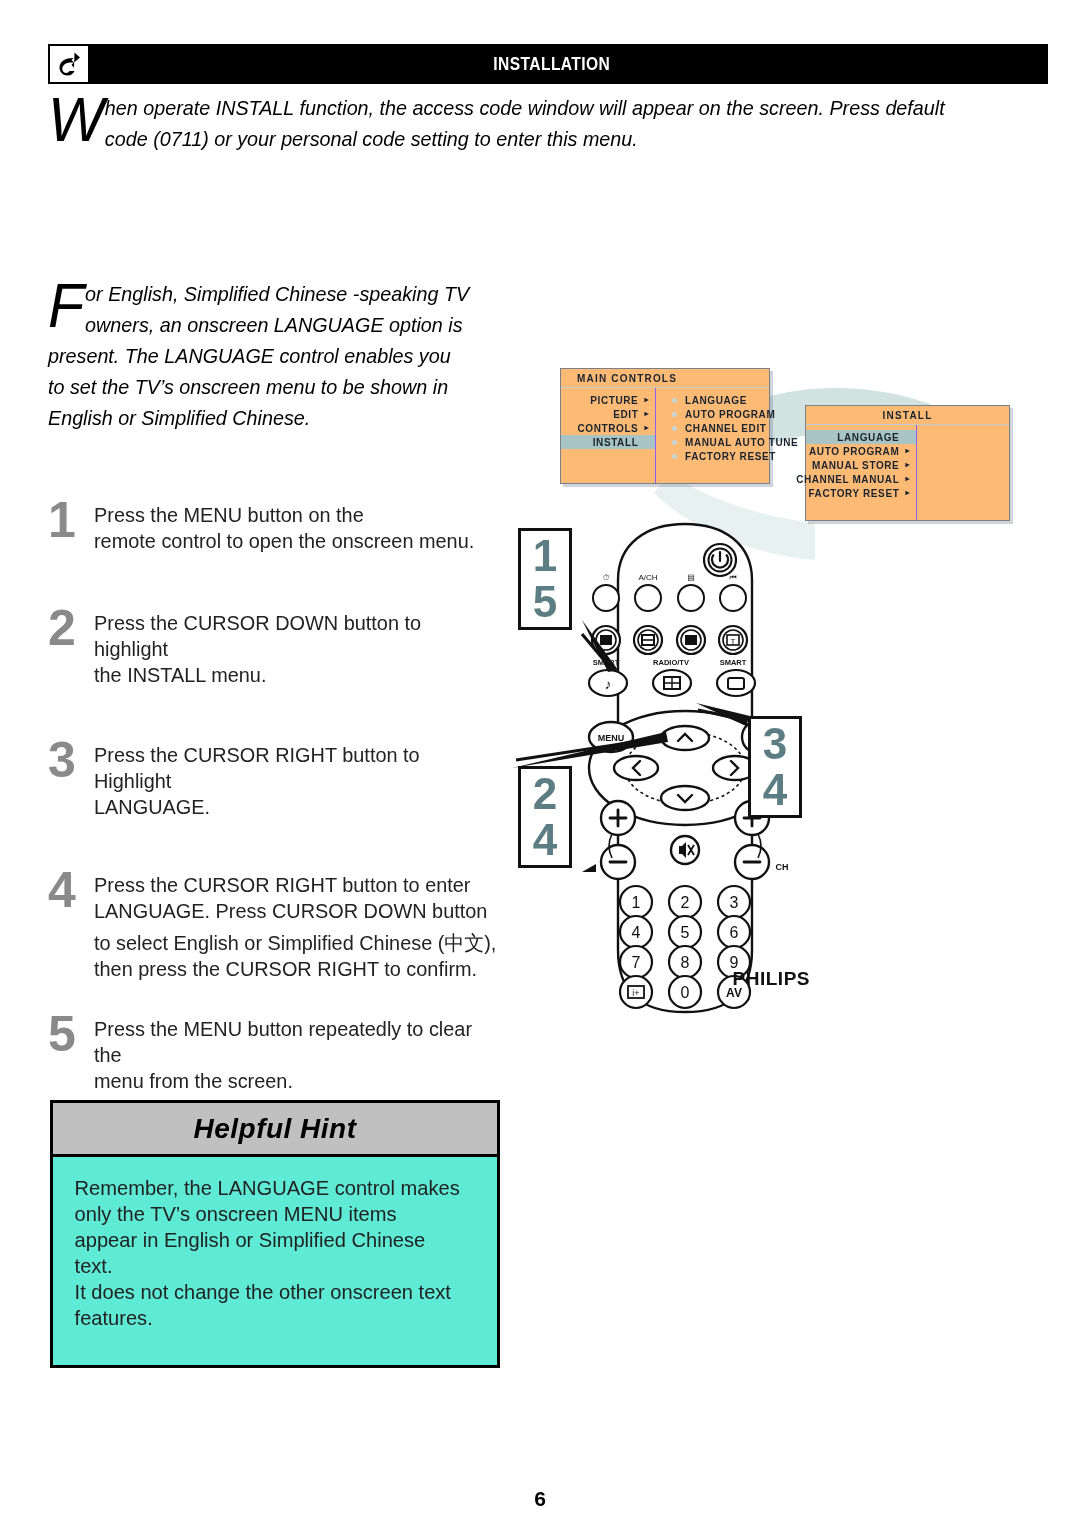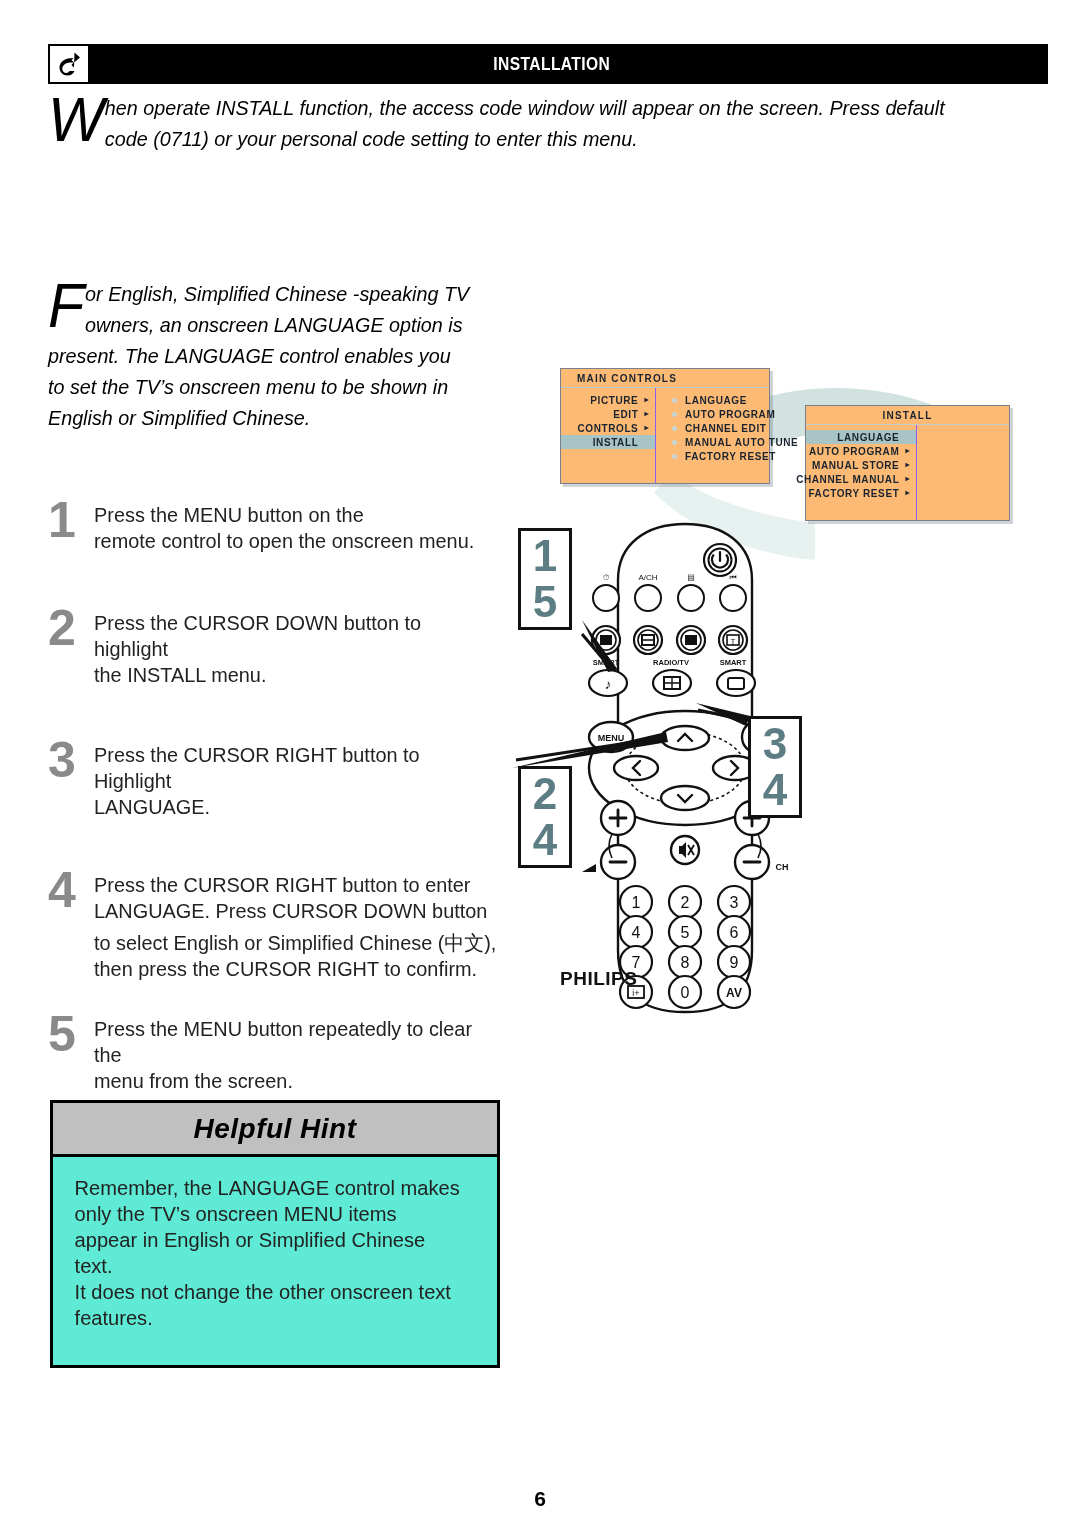--- a/index.html
+++ b/index.html
@@ -536,21 +536,21 @@
       <text x="174" y="448">9</text>
       <text x="125" y="478">0</text>
       <text x="174" y="477" font-size="12" font-weight="bold">AV</text>
     </g>
     <g>
       <rect x="68" y="466" width="16" height="12" fill="none" stroke="#111" stroke-width="1.8"></rect>
       <text x="76" y="476" font-family="Liberation Sans, sans-serif" font-size="9" fill="#111" text-anchor="middle">i+</text>
     </g>
   </svg>
 
-  <div style="position:absolute; left:560px; top:968px; width:250px; text-align:left;
+  <div style="position:absolute; left:560px; top:968px; width:250px; text-align:right;
               font-family:'Liberation Sans',sans-serif; font-weight:bold; font-size:19px;
               letter-spacing:0.5px; color:#111;">PHILIPS</div>
 
   <svg style="position:absolute; left:500px; top:520px; width:320px; height:340px;" viewBox="0 0 320 340">
 
     <path d="M82 114 L108 145" stroke="#111" stroke-width="3" fill="none"></path>
     <path d="M82 100 L118 150 L108 152 Z" fill="#111"></path>
 
     <path d="M16 240 L160 218" stroke="#111" stroke-width="3" fill="none"></path>
     <path d="M12 248 L166 212 L168 222 Z" fill="#111"></path>

